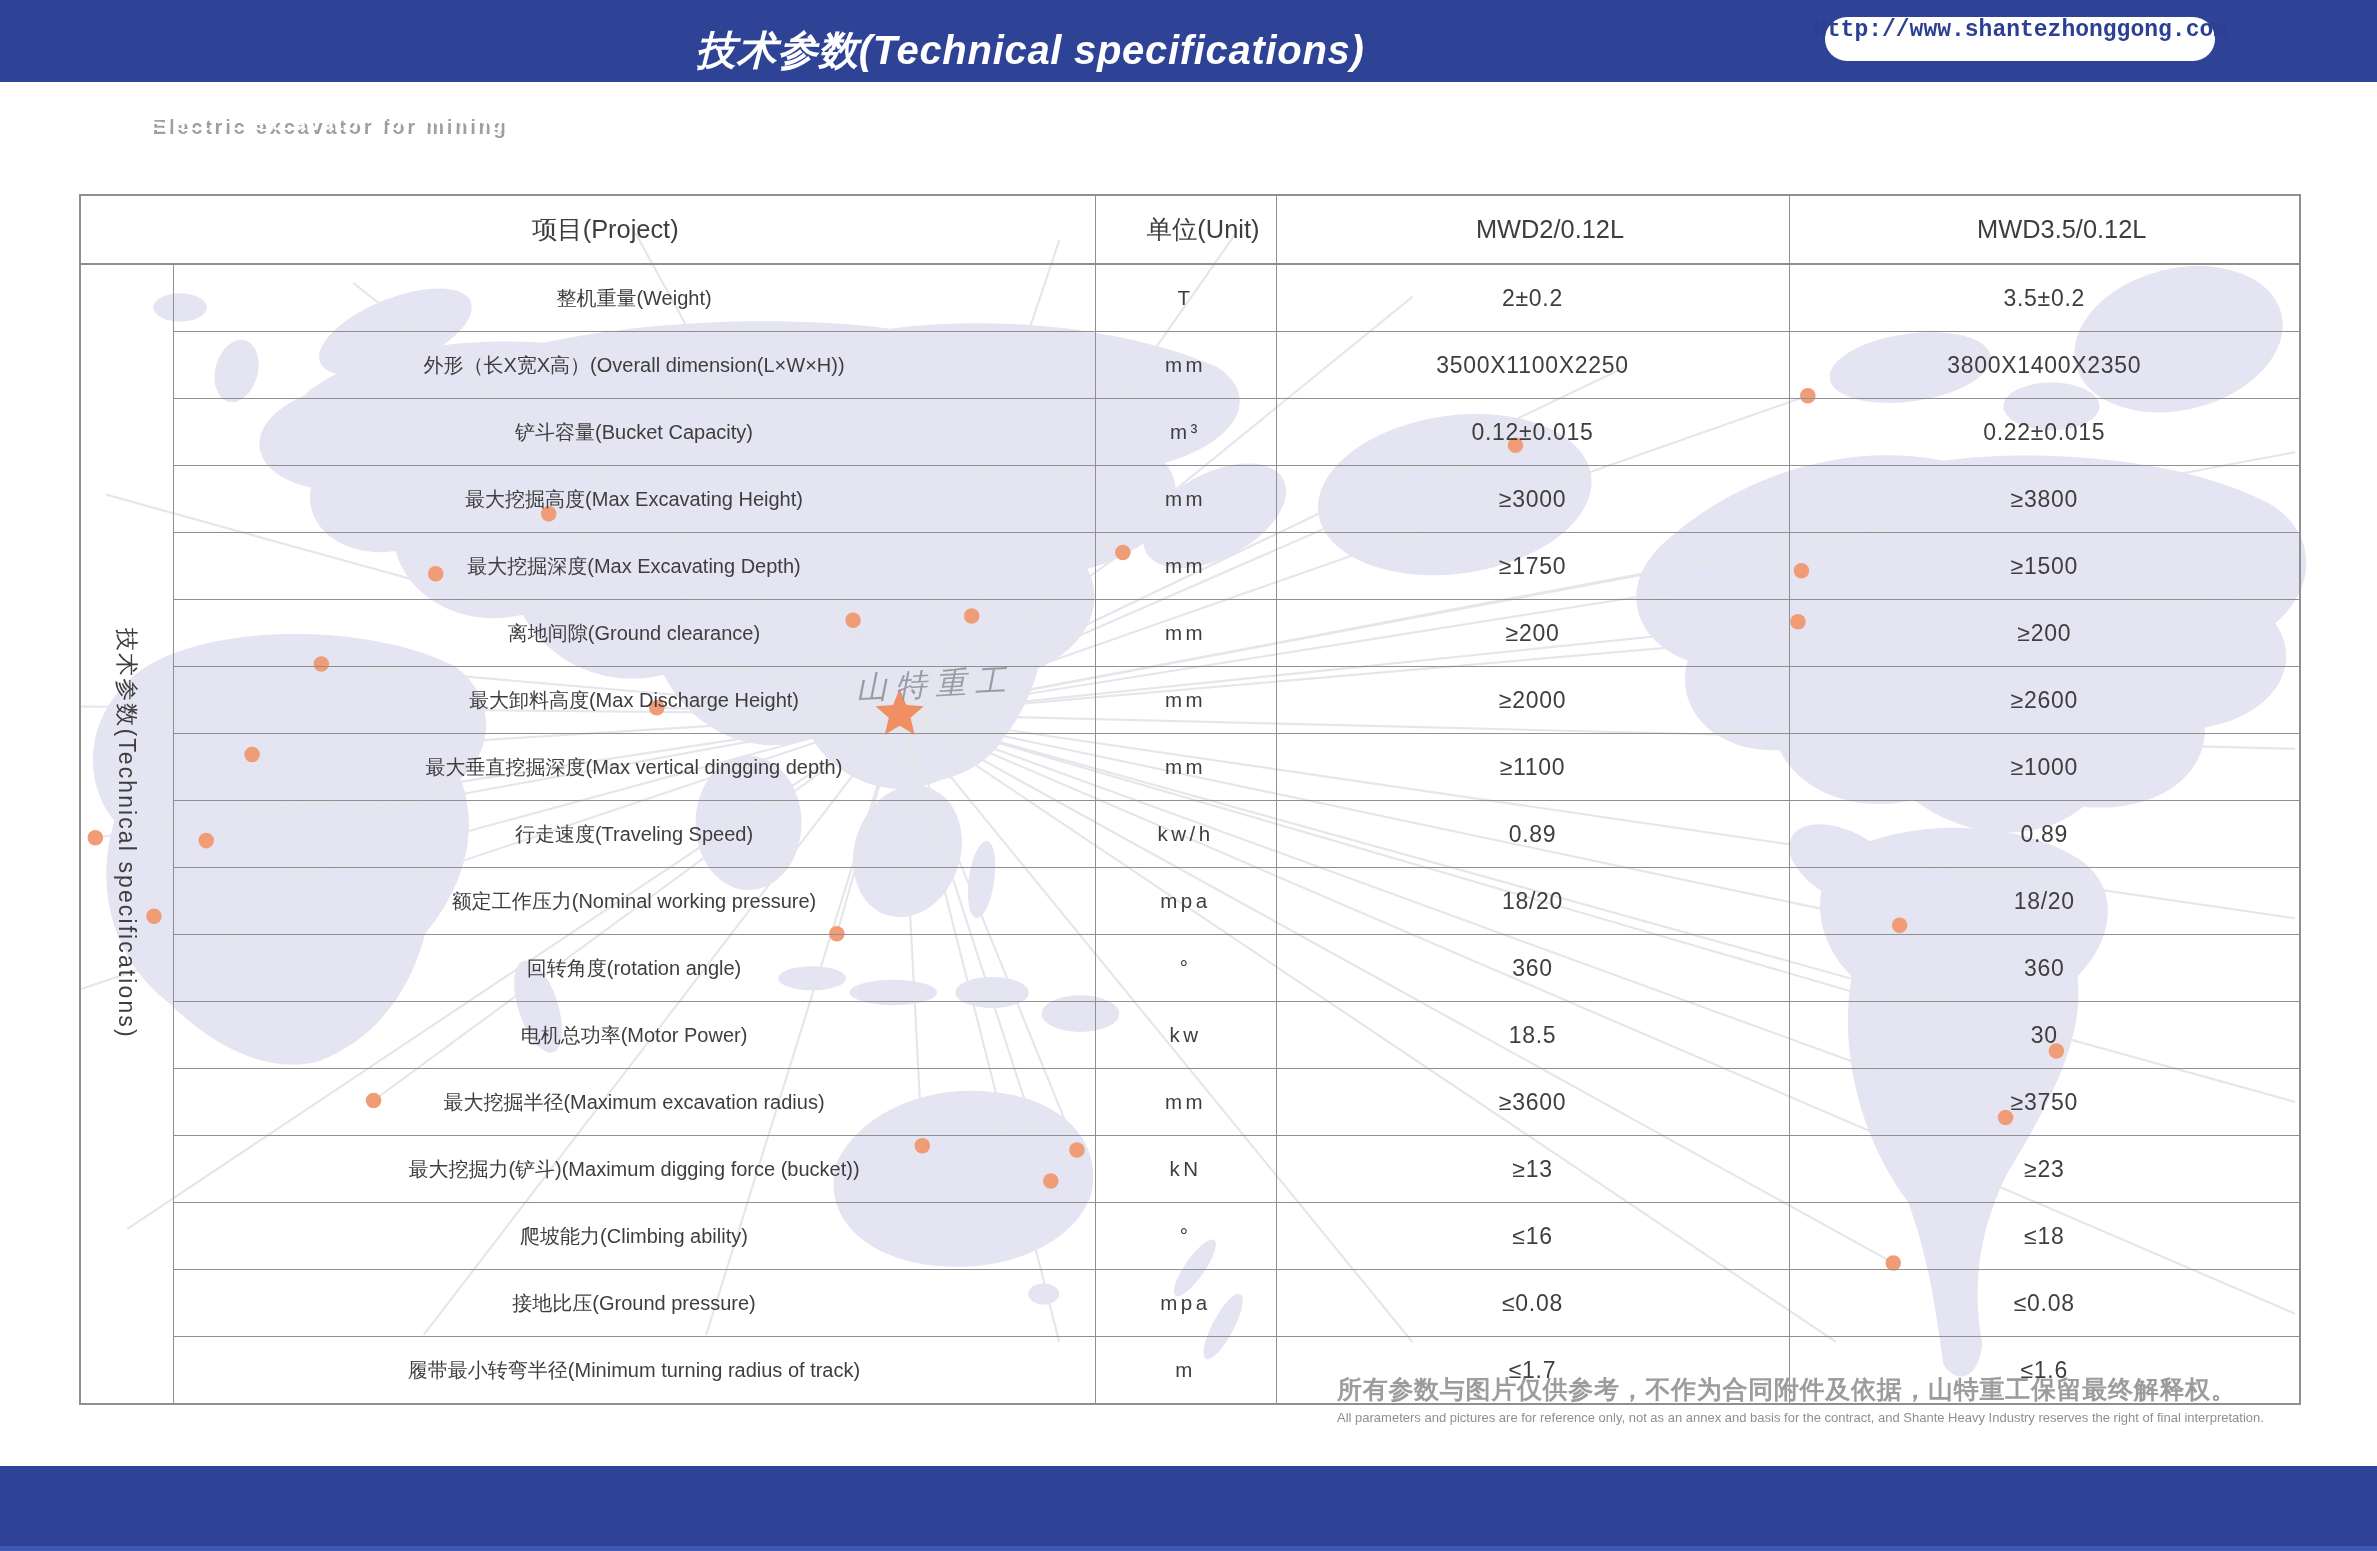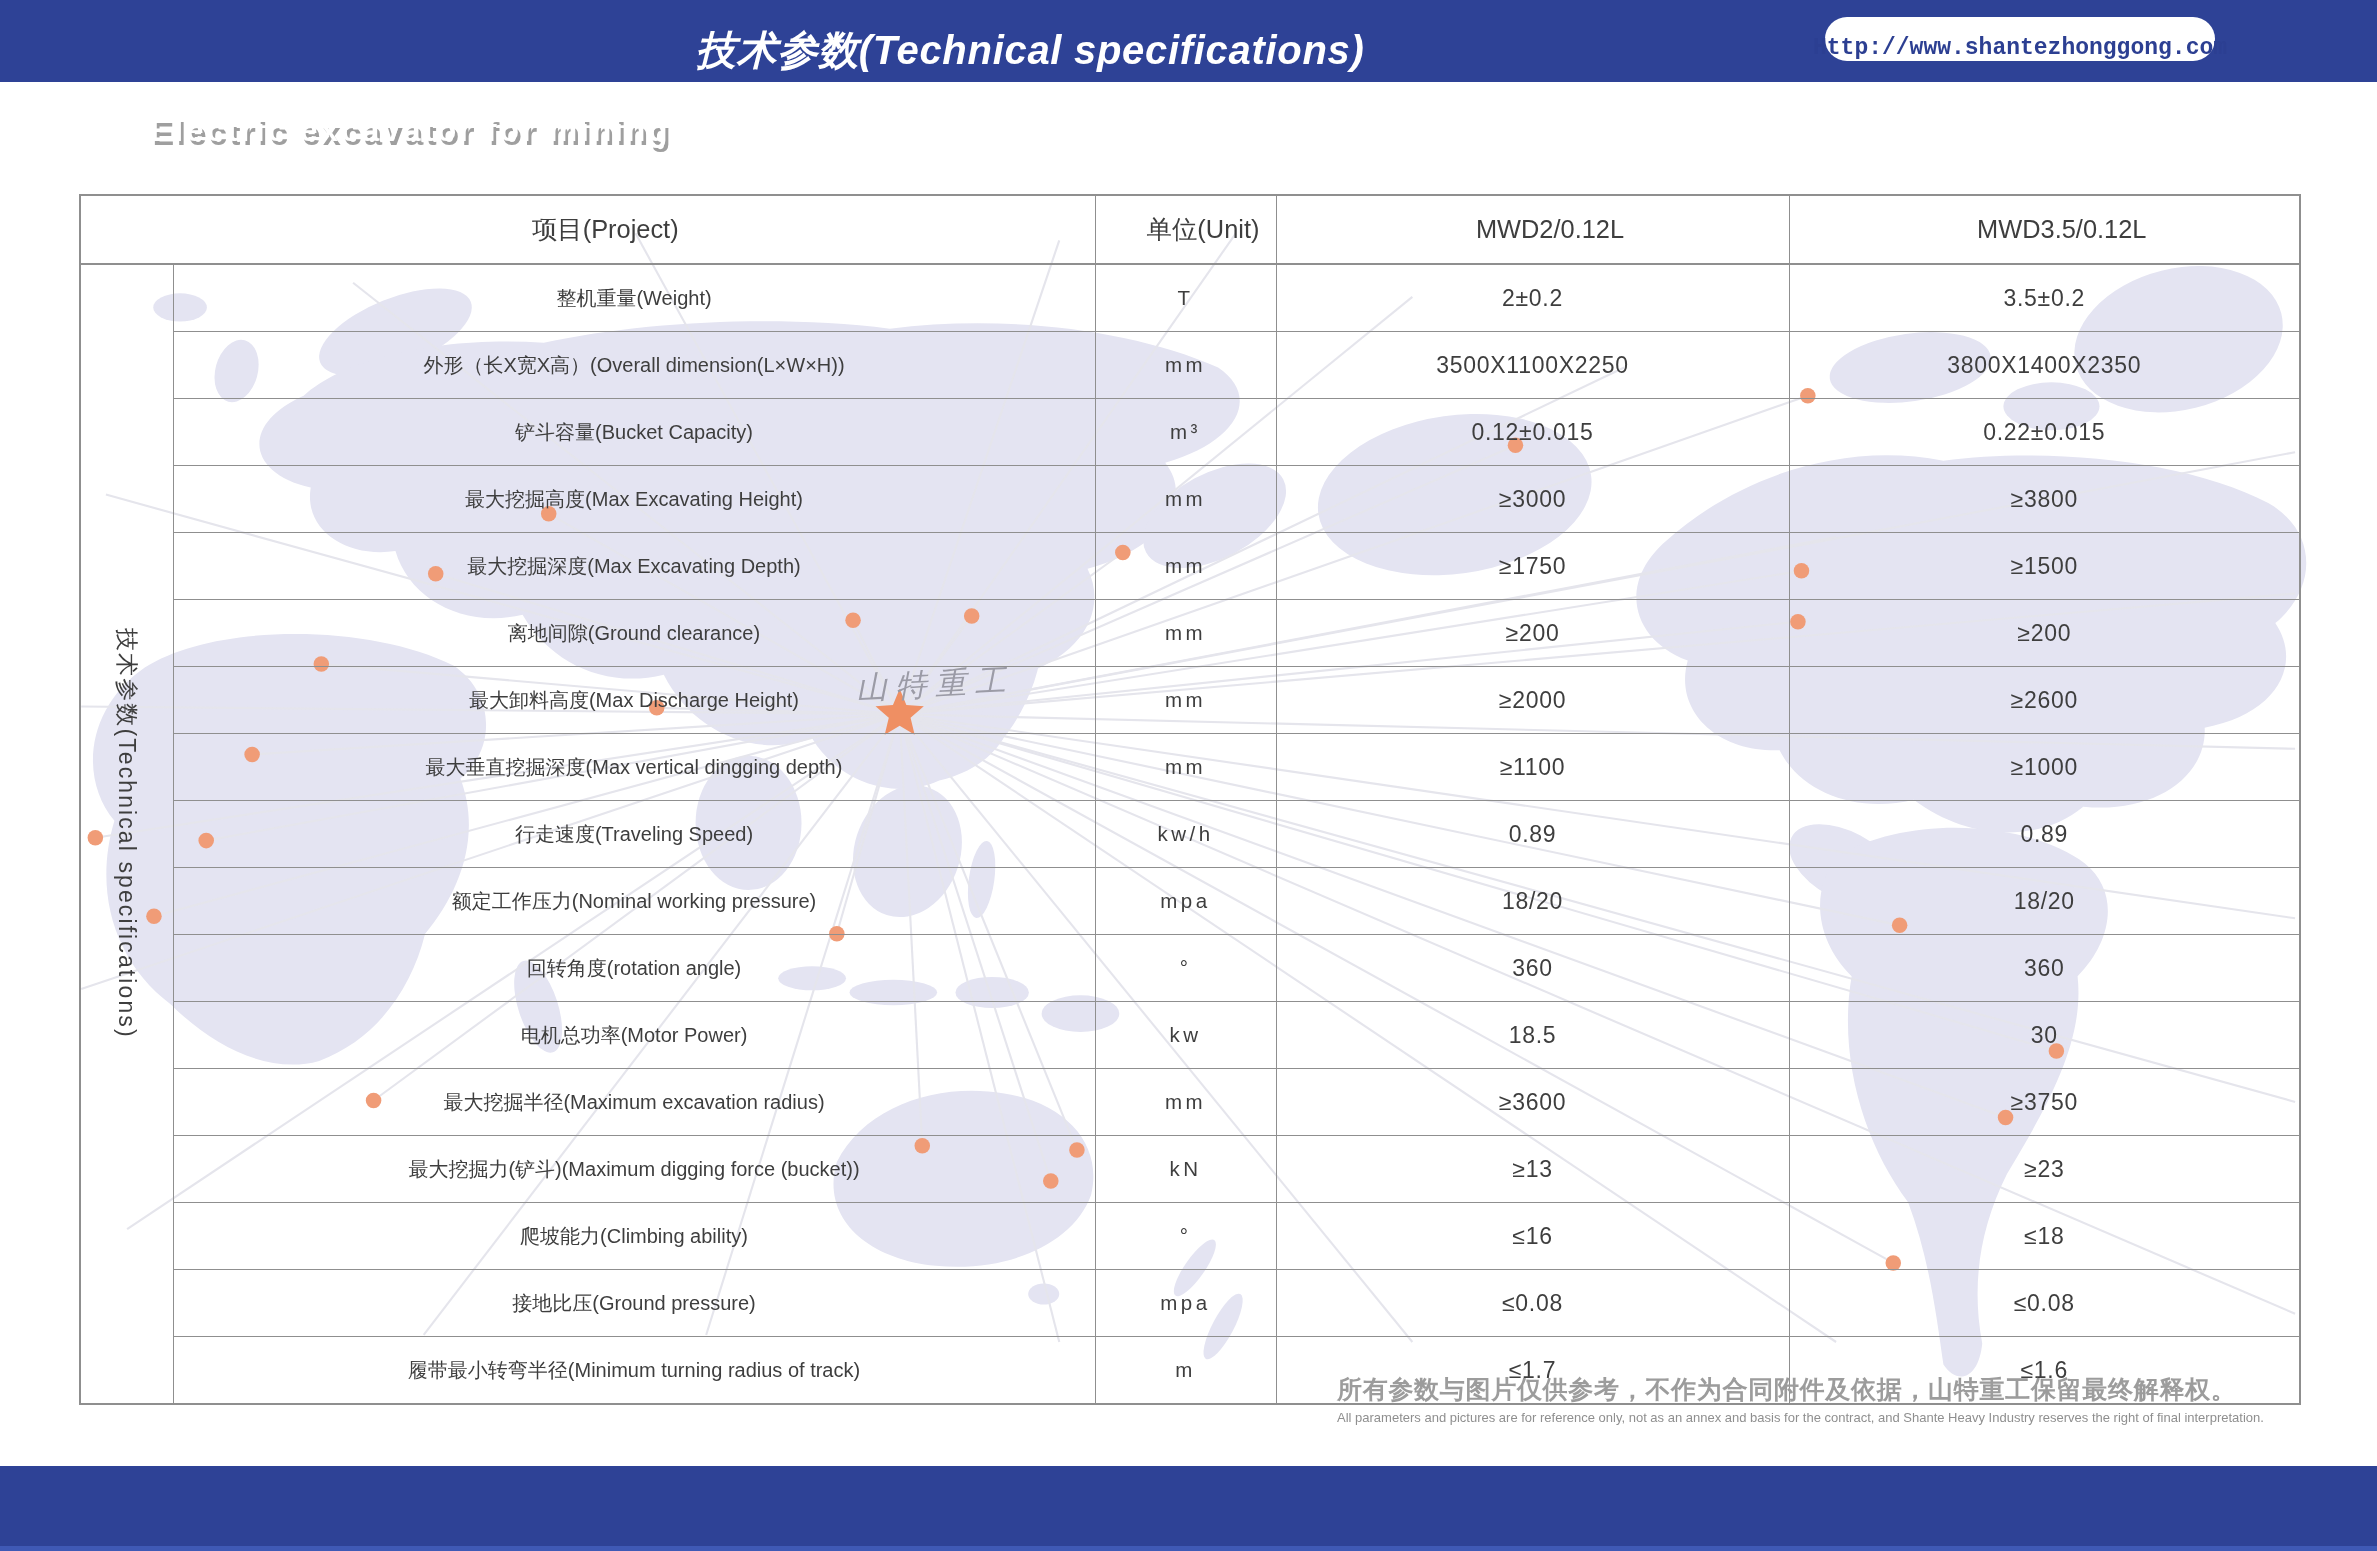--- a/index.html
+++ b/index.html
@@ -15,26 +15,26 @@
   }
   html,body{margin:0;padding:0;}
   body{width:2377px;height:1552px;background:#ffffff;overflow:hidden;
        font-family:"Liberation Sans","DejaVu Sans",sans-serif;}
   #canvas{position:relative;width:2377px;height:1552px;background:#fff;}
 
   
   .top-bar{position:absolute;left:0;top:0;width:2377px;height:82px;background:var(--brand-blue);}
   .logo-cn{position:absolute;left:145px;top:15.5px;font-size:78px;font-weight:bold;color:#fff;
            letter-spacing:2.8px;white-space:nowrap;text-shadow:5px 5.7px 0 rgba(125,125,125,.85);z-index:3;}
-  .logo-en{position:absolute;left:150px;top:112px;font-size:32px;font-weight:bold;color:#fff;
+  .logo-en{position:absolute;left:150px;top:112px;font-size:20px;font-weight:bold;color:#fff;
            letter-spacing:2.8px;white-space:nowrap;text-shadow:2.8px 3.5px 0 #9f9f9f;z-index:3;}
   .page-title{position:absolute;left:696px;top:22.6px;font-size:40px;font-weight:bold;font-style:italic;
            color:#fff;letter-spacing:0.7px;white-space:nowrap;z-index:3;}
   .url-pill{position:absolute;left:1825px;top:17px;width:390px;height:44px;background:#fff;border-radius:22px;
-           display:flex;align-items:flex-end;justify-content:center;z-index:3;}
+           display:flex;align-items:flex-start;justify-content:center;z-index:3;}
   .url-pill span{font-family:"Liberation Mono","DejaVu Sans Mono",monospace;font-weight:bold;
            font-size:23px;color:var(--url-blue);white-space:nowrap;}
 
   
   .bg-map{position:absolute;left:0;top:0;width:2377px;height:1552px;z-index:1;}
   #continents *{fill:var(--map-fill);}
   #rays line{stroke:#e5e5ec;stroke-width:3;}
   #dots circle{fill:var(--accent-orange);}
   #star{fill:var(--star-orange);}
   .watermark{font-family:"Liberation Serif","DejaVu Serif",serif;font-style:italic;font-size:44px;

